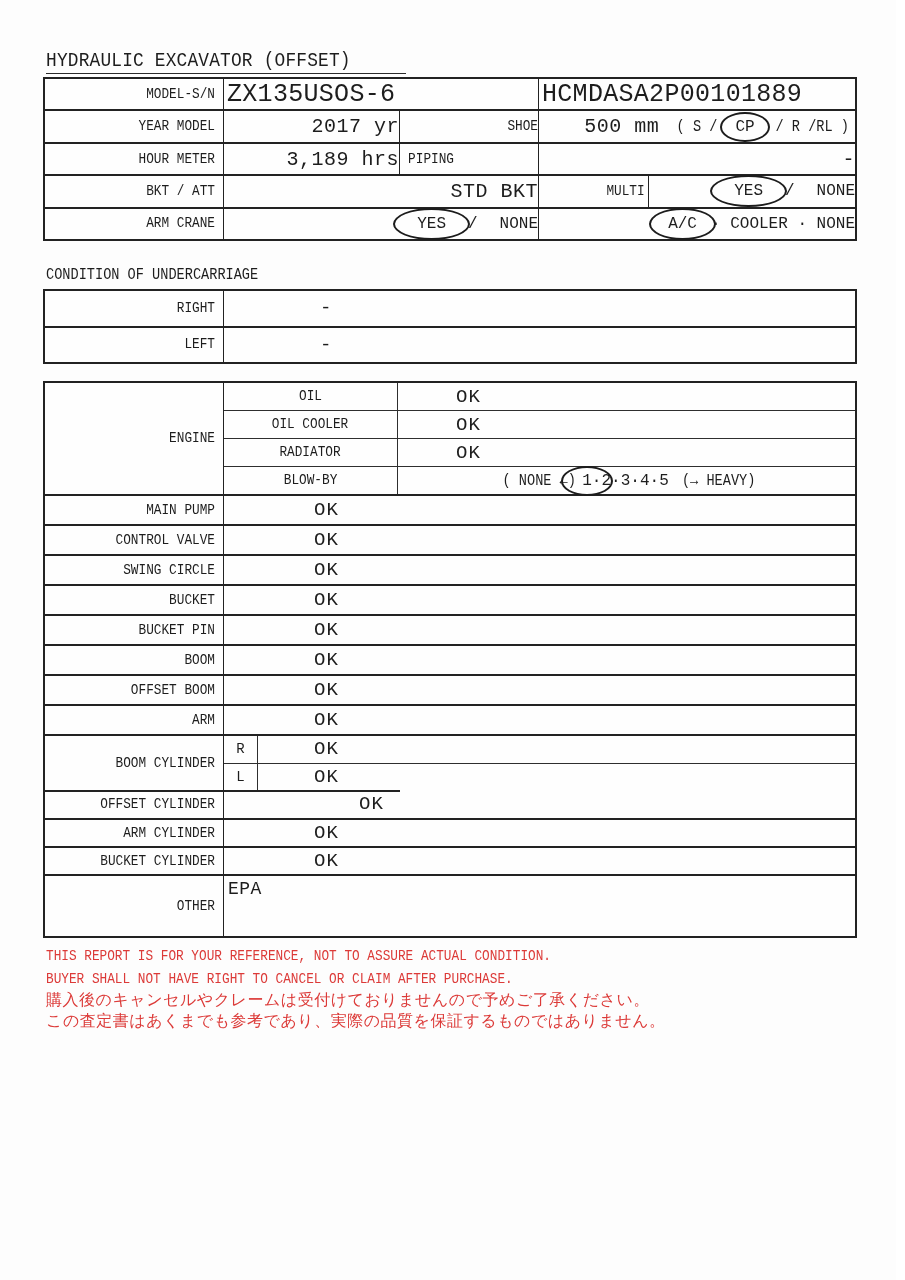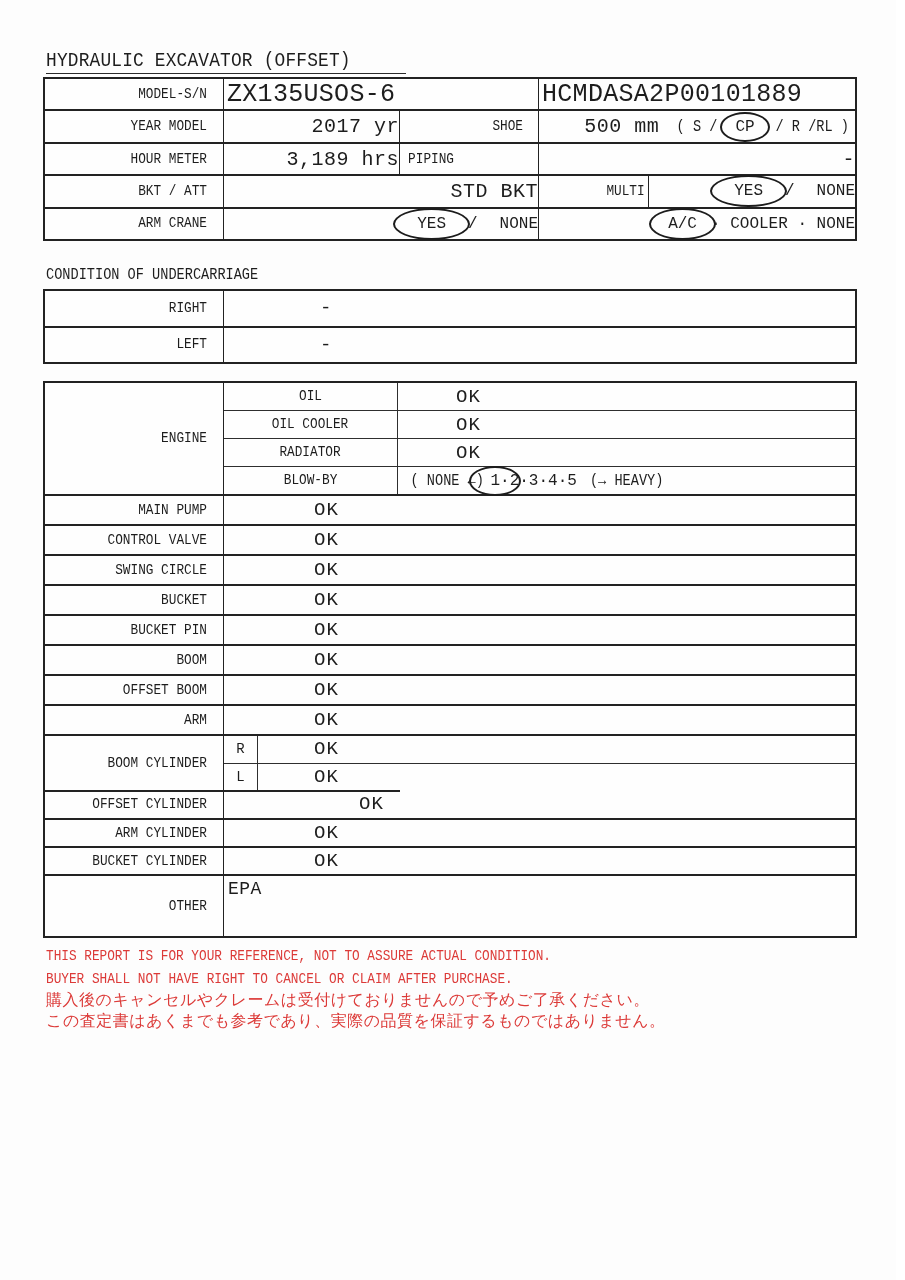--- a/index.html
+++ b/index.html
@@ -24,21 +24,21 @@
   .tbl { position:absolute; left:43px; width:814px; border:2px solid #222; display:flex; flex-direction:column; background:#fefefe; }
   .t1 { top:77px; height:164px; }
   .t2 { top:289px; height:75px; }
   .t3 { top:381px; height:557px; }
 
   .row { display:flex; flex:1; min-height:0; }
   .row + .row { border-top:2px solid #222; }
 
   .cell { display:flex; align-items:center; min-width:0; }
   .vline { border-right:1.5px solid #222; }
-  .lbl { flex:0 0 179px; justify-content:flex-end; padding-right:16px; font-size:15px; }
+  .lbl { flex:0 0 179px; justify-content:flex-end; padding-right:8px; font-size:15px; }
   .center { justify-content:flex-end; }
   .grow { flex:1 1 auto; }
 
   .big-val { font-size:25px; letter-spacing:0.3px; padding-left:3px; white-space:nowrap; }
   .mid-val { font-size:20px; letter-spacing:0.5px; white-space:nowrap; }
   .small-txt { font-size:16px; white-space:nowrap; }
   .ok-val { font-size:19px; letter-spacing:1px; }
 
   .w-mid { flex:0 0 315px; }      
   .w-val2 { flex:0 0 176px; }     
@@ -60,21 +60,21 @@
   .uc-val { padding-left:96px; font-size:19px; }
 
   
   .t3 .row + .row { border-top:2px solid #222; }
   .eng-block { flex:0 0 111px; }
   .eng-right { flex:1 1 auto; display:flex; flex-direction:column; }
   .eng-sub { display:flex; flex:1; }
   .eng-sub + .eng-sub { border-top:1px solid #2e2e2e; }
   .eng-sublbl { flex:0 0 174px; justify-content:center; font-size:15px; border-right:1px solid #2e2e2e; display:flex; align-items:center; }
   .eng-val { flex:1; display:flex; align-items:center; padding-left:58px; }
-  .blowby { flex:1; display:flex; align-items:center; justify-content:flex-start; padding:0 8px 0 6px; font-size:16px; }
+  .blowby { flex:1; display:flex; align-items:center; justify-content:center; padding:0 8px 0 6px; font-size:16px; }
   .crow { flex:0 0 30px; }
   .cval { padding-left:90px; }
   .bc-row { flex:0 0 56px; position:relative; }
   .bc-row::after { content:""; position:absolute; left:0; bottom:-2px; width:355px; border-bottom:2px solid #222; }
   .no-top { border-top:none !important;gap:45px; }
   .cyl28 { flex:0 0 28px; }
   .bc-right { flex:1 1 auto; display:flex; flex-direction:column; }
   .bc-sub { display:flex; flex:1; }
   .bc-sub + .bc-sub { border-top:1px solid #2e2e2e; }
   .bc-side { flex:0 0 34px; display:flex; align-items:center; justify-content:center; font-size:14px; border-right:1px solid #2e2e2e; }
@@ -107,21 +107,21 @@
           <span class="big-val">HCMDASA2P00101889</span>
         </div>
     </div>
     <div class="row">
       <div class="cell lbl vline">
           <span class="cond cond-r">YEAR MODEL</span>
         </div>
       <div class="cell w-val2 vline center">
           <span class="mid-val">2017 yr</span>
         </div>
-      <div class="cell w-lbl2 vline" style="justify-content:flex-end;padding-right:15px;">
+      <div class="cell w-lbl2 vline" style="justify-content:flex-end;padding-right:0;">
           <span class="cond cond-r" style="font-size:15px;">SHOE</span>
         </div>
       <div class="cell grow center">
         <span class="mid-val">500 mm</span>
         <span class="gap-s"></span>
         <span class="small-txt cond">( S /</span>
         <span class="gap-s"></span>
         <span class="small-txt circ circ-cp">CP</span>
         <span class="gap-s"></span>
         <span class="small-txt cond">/ R /RL )</span>

